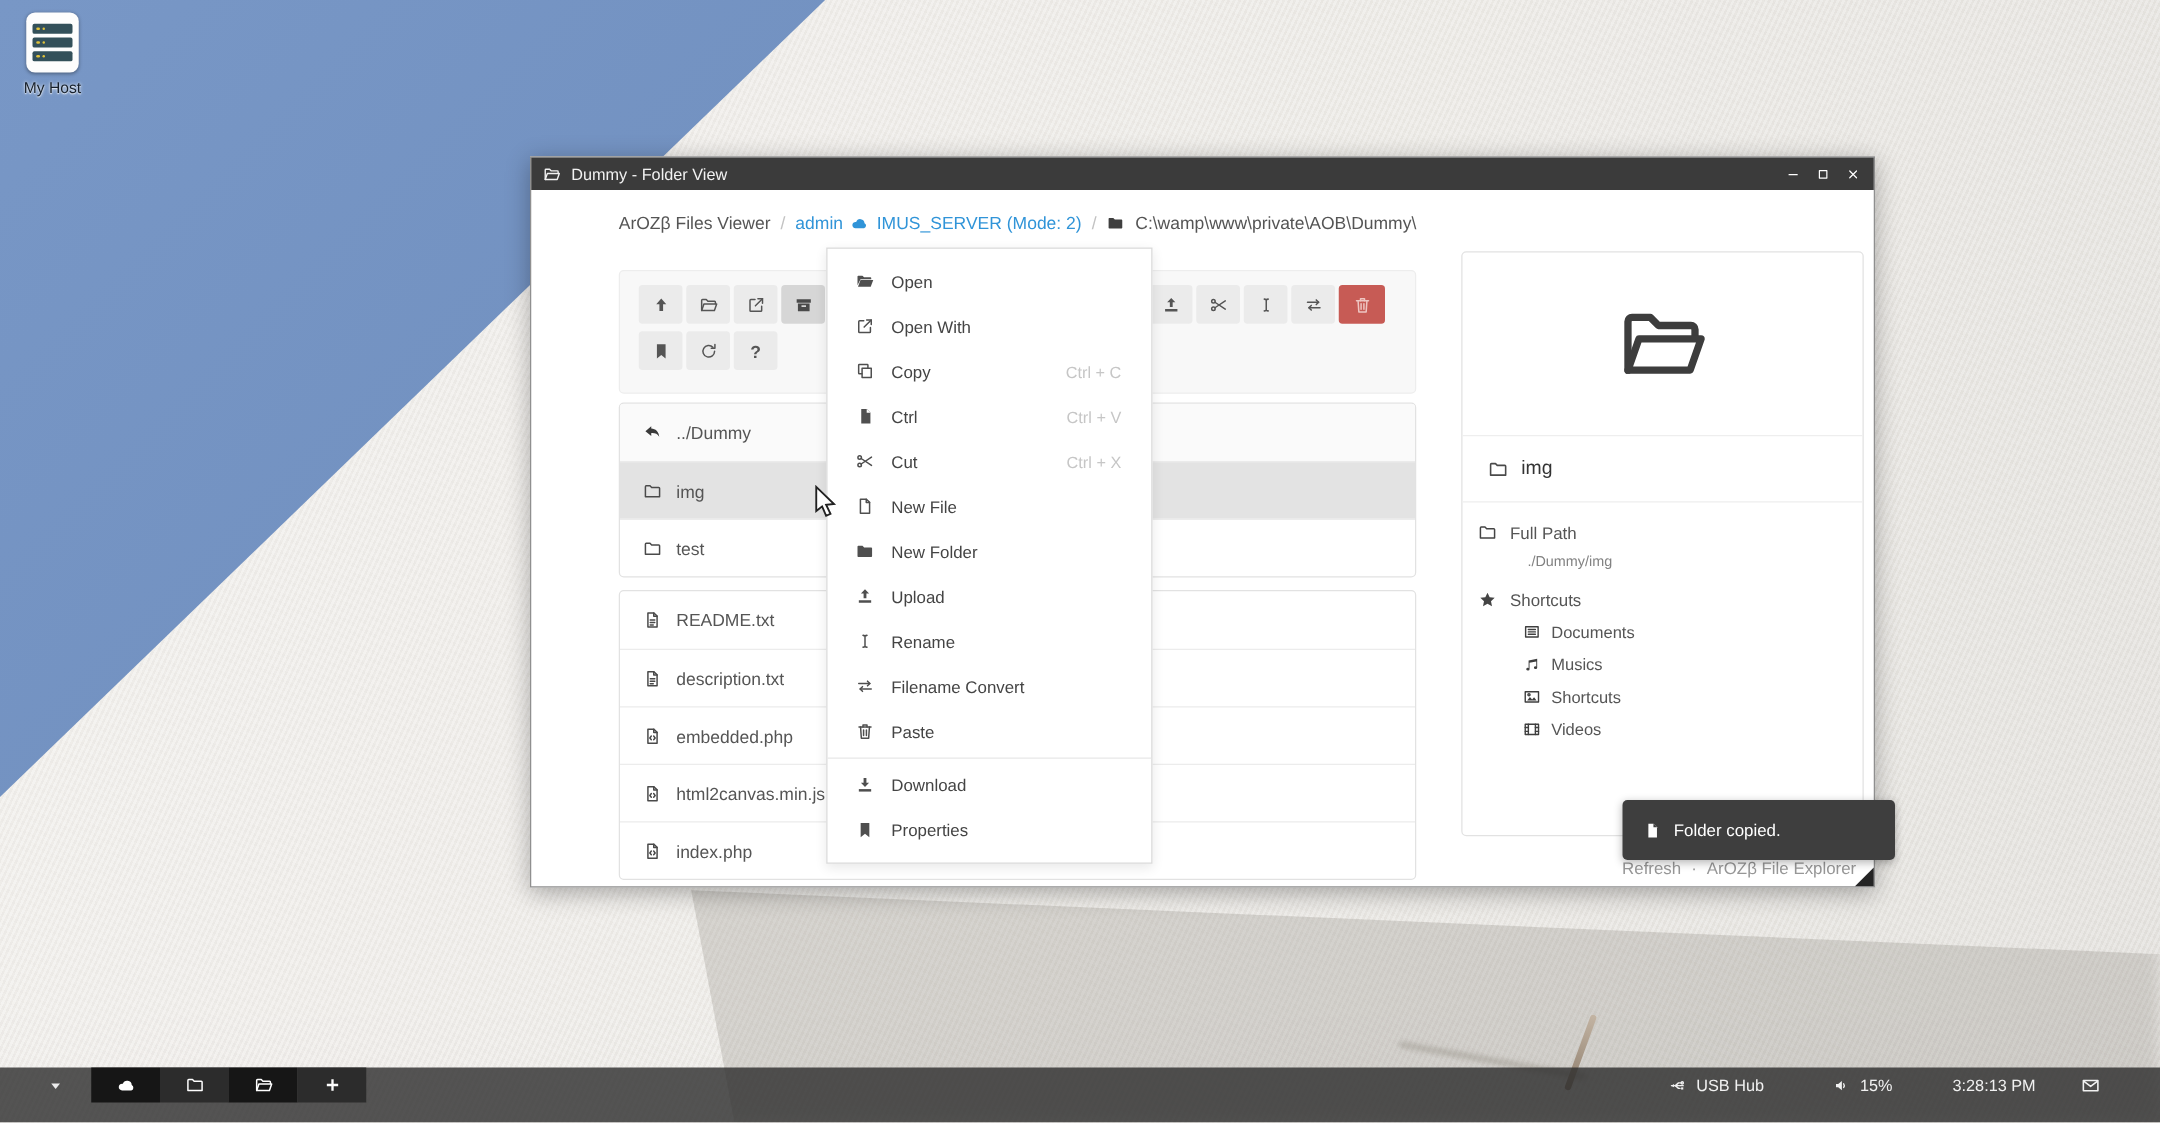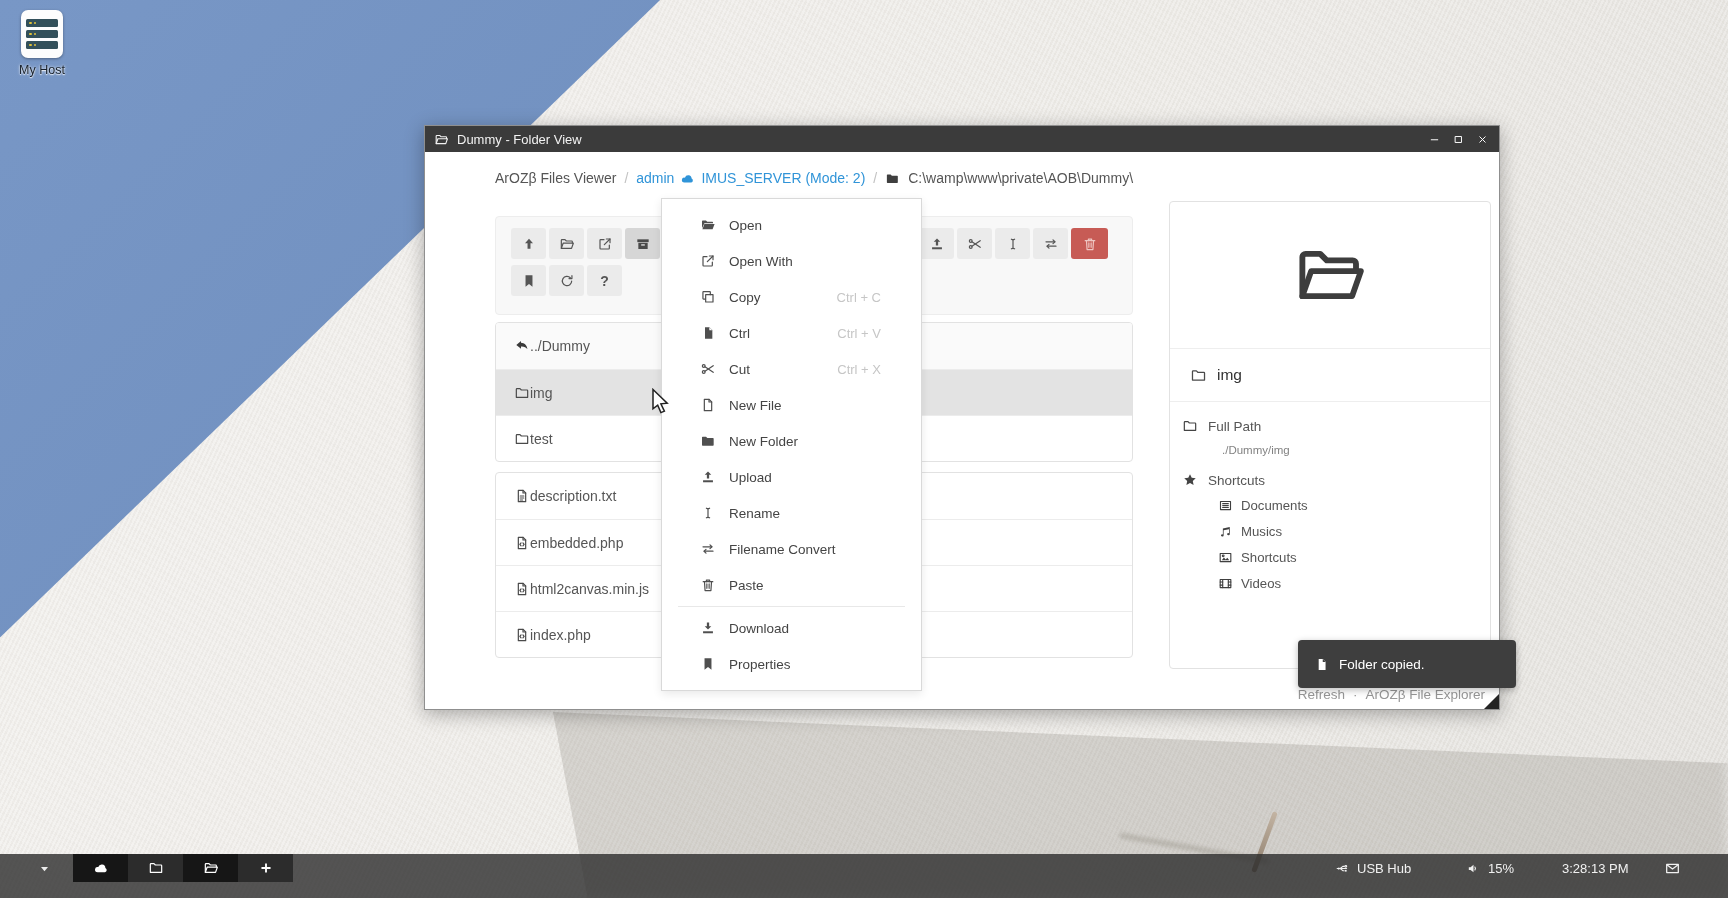--- a/index.html
+++ b/index.html
@@ -57,21 +57,21 @@
   .tbtn{width:35px;height:31px;border-radius:3px;background:#ebebeb;color:#555;
     display:flex;align-items:center;justify-content:center;font-size:14px;font-weight:bold}
   .tbtn svg.ico{width:16px;height:16px}
   .tbtn.dark{background:#d6d6d6;color:#4a4a4a}
   .tbtn.danger{width:37px;background:#c75b55;color:#eec6c2}
 
   .listbox{position:absolute;left:70px;width:638px;background:#fff;border:1px solid #e2e2e2;
     border-radius:4px;overflow:hidden;box-sizing:border-box}
   #folder-list{top:196px}
   #file-list{top:346px}
-  .row{height:46px;display:flex;align-items:center;padding-left:18px;border-top:1px solid #ececec;
+  .row{height:46px;display:flex;align-items:center;padding-left:18px;gap:11px;border-top:1px solid #ececec;
     font-size:14px;color:#555;box-sizing:border-box}
   .row:first-child{border-top:none}
   .row svg.ico{width:16px;height:16px;color:#4a4a4a}
   .row.sel{background:#e3e3e3}
   .row.updir{background:#fafafa}
   .row.updir svg.ico{color:#3a3a3a}
 
   .sidepanel{position:absolute;left:744px;top:75px;width:322px;height:468px;background:#fff;
     border:1px solid #e2e2e2;border-radius:4px;box-sizing:border-box}
   .sp-iconbox{height:146px;display:flex;align-items:center;justify-content:center;
@@ -83,21 +83,21 @@
   .sp-details{padding:16px 0 0 12px;font-size:13.5px;color:#555}
   .sp-row{display:flex;gap:10px;align-items:center}
   .sp-row svg.ico{width:16px;height:16px;color:#444}
   .sp-path{margin:10px 0 0 40px;font-size:11.5px;color:#828282}
   .sp-short{margin-top:16px}
   #shortcut-list{margin-top:4px}
   .sp-item{display:flex;align-items:center;gap:8px;margin-left:36px;height:26px;font-size:13.2px;color:#555}
   .sp-item svg.ico{width:15px;height:15px;color:#3f3f3f}
 
   .menu{position:absolute;left:236px;top:72px;width:261px;background:#fff;border:1px solid #d9d9d9;
-    box-shadow:0 3px 9px rgba(0,0,0,.09);padding:8px 16px;z-index:30;box-sizing:border-box}
+    box-shadow:0 3px 9px rgba(0,0,0,.09);padding:8px 0;z-index:30;box-sizing:border-box}
   .mi{height:36px;display:flex;align-items:center;padding:0 24px 0 22px;gap:13px;font-size:13.5px;color:#444}
   .mi svg.ico{width:16px;height:16px;color:#4f4f4f}
   .mi .sc{margin-left:auto;color:#c6c6c6;font-size:13px}
   .mdiv{height:1px;background:#e8e8e8;margin:3px 0}
 
   .toast{position:absolute;left:873px;top:514px;width:218px;height:48px;background:#3e3e3e;border-radius:4px;
     display:flex;align-items:center;gap:10px;padding-left:16px;color:#fff;font-size:13.5px;z-index:40;
     box-shadow:0 2px 7px rgba(0,0,0,.28);box-sizing:border-box}
   .toast svg.ico{width:15px;height:15px}
 
@@ -304,20 +304,30 @@
         <span>img</span>
       </div>
       <div class="row">
         <svg viewBox="0 0 24 24" class="ico">
           <path d="M3.5 18.5v-12a1 1 0 0 1 1-1h4.5l2 2h8.5a1 1 0 0 1 1 1v10h-17z" fill="none" stroke="currentColor" stroke-width="1.8" stroke-linecap="round" stroke-linejoin="round"></path>
         </svg>
         <span>test</span>
       </div>
     </div>
   <div id="file-list" class="listbox">
+      <div class="row">
+        <svg viewBox="0 0 24 24" class="ico">
+          <path d="M6.5 3.5h7.2l3.8 3.8v13.2H6.5z" fill="none" stroke="currentColor" stroke-width="1.8" stroke-linecap="round" stroke-linejoin="round"></path>
+          <path d="M13.5 3.5v4h4" fill="none" stroke="currentColor" stroke-width="1.8" stroke-linecap="round" stroke-linejoin="round"></path>
+          <path d="M9.3 12h5.4" fill="none" stroke="currentColor" stroke-width="1.8" stroke-linecap="round" stroke-linejoin="round"></path>
+          <path d="M9.3 15h5.4" fill="none" stroke="currentColor" stroke-width="1.8" stroke-linecap="round" stroke-linejoin="round"></path>
+          <path d="M9.3 18h3.6" fill="none" stroke="currentColor" stroke-width="1.8" stroke-linecap="round" stroke-linejoin="round"></path>
+        </svg>
+        <span>README.txt</span>
+      </div>
       <div class="row">
         <svg viewBox="0 0 24 24" class="ico">
           <path d="M6.5 3.5h7.2l3.8 3.8v13.2H6.5z" fill="none" stroke="currentColor" stroke-width="1.8" stroke-linecap="round" stroke-linejoin="round"></path>
           <path d="M13.5 3.5v4h4" fill="none" stroke="currentColor" stroke-width="1.8" stroke-linecap="round" stroke-linejoin="round"></path>
           <path d="M9.3 12h5.4" fill="none" stroke="currentColor" stroke-width="1.8" stroke-linecap="round" stroke-linejoin="round"></path>
           <path d="M9.3 15h5.4" fill="none" stroke="currentColor" stroke-width="1.8" stroke-linecap="round" stroke-linejoin="round"></path>
           <path d="M9.3 18h3.6" fill="none" stroke="currentColor" stroke-width="1.8" stroke-linecap="round" stroke-linejoin="round"></path>
         </svg>
         <span>description.txt</span>
       </div>

